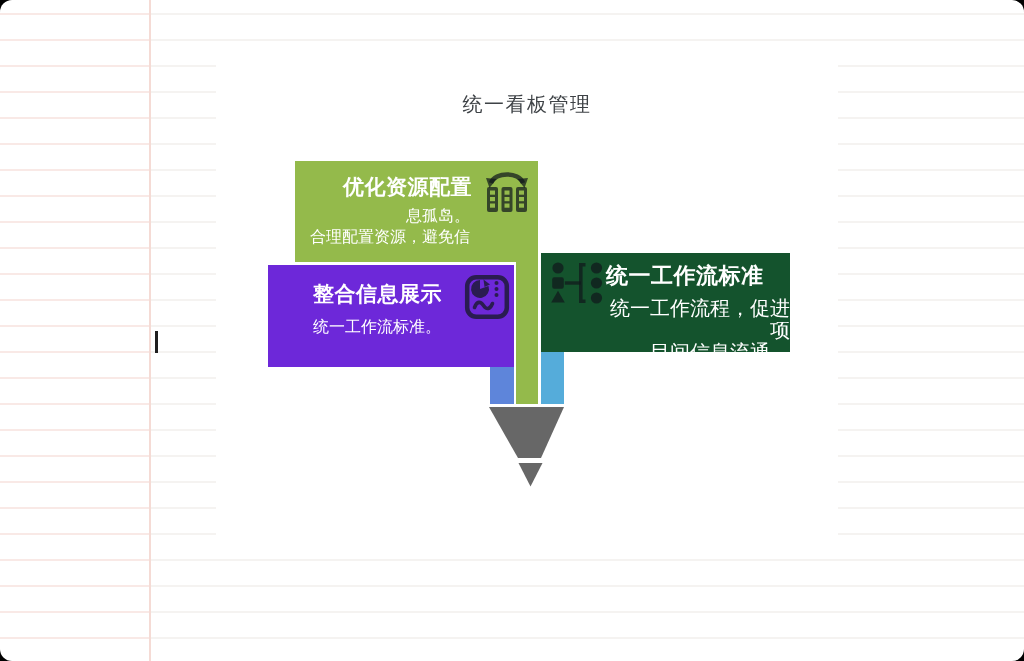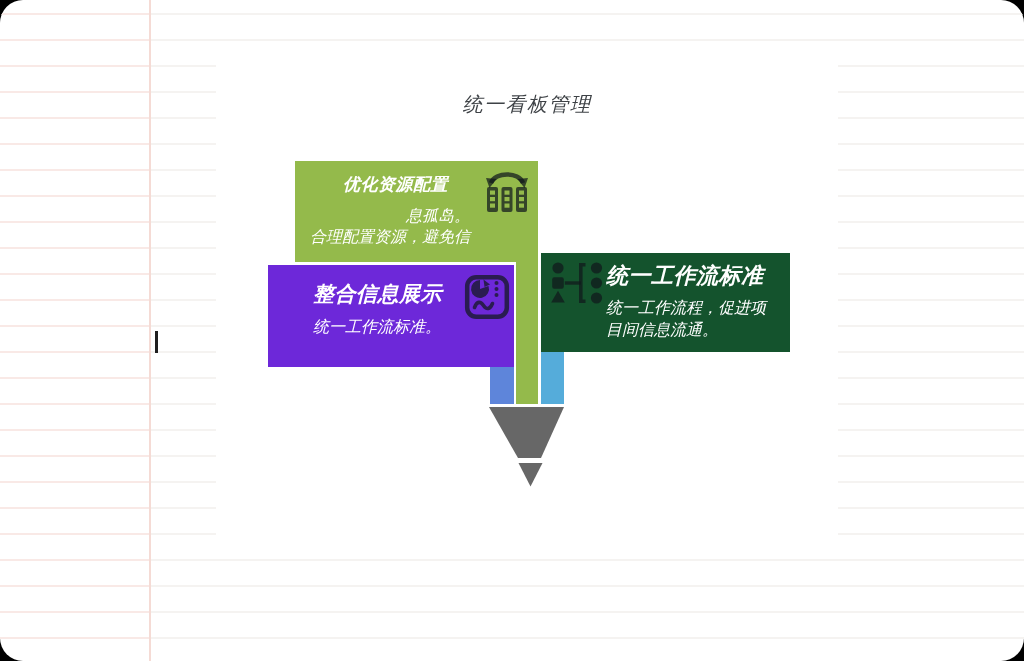--- a/index.html
+++ b/index.html
@@ -1,20 +1,19 @@
 <!DOCTYPE html>
 <html><head>
 <meta charset="utf-8">
 <style>
   html,body{margin:0;padding:0;background:#000;}
   .screen{
     position:relative;width:1024px;height:661px;background:#ffffff;
-    border-radius:23px;overflow:hidden;
+    border-radius:12px;overflow:hidden;
     font-family:"Liberation Sans","DejaVu Sans",sans-serif;
-    font-style:italic;
   }
   
   .lines-right{
     position:absolute;left:150px;right:0;top:0;bottom:0;
     background:repeating-linear-gradient(to bottom,
       transparent 0px,transparent 13.5px,
       #f5f3f1 13.5px,#f5f3f1 15px,
       transparent 15px,transparent 26px);
   }
   .lines-left{
@@ -36,27 +35,27 @@
   }
   .page-title{
     position:absolute;left:216px;top:91px;width:622px;margin:0;
     text-align:center;font-size:20px;font-weight:400;letter-spacing:1.5px;color:#3e4246;
   }
   .box{position:absolute;color:#fff;}
   .box-green{left:295px;top:161px;width:243px;height:101px;background:#94ba4b;}
   .box-blue{left:268px;top:265px;width:246px;height:102px;background:#6d28d9;}
   .box-cyan{left:541px;top:253px;width:249px;height:99px;background:#14532d;}
   .box-title{position:absolute;margin:0;font-weight:bold;white-space:nowrap;letter-spacing:0.5px;}
-  .box-green .box-title{left:48px;top:12px;font-size:17px;}
+  .box-green .box-title{left:48px;top:12px;font-size:21px;}
   .box-blue  .box-title{right:72px;top:15px;font-size:21px;}
   .box-cyan  .box-title{left:65px;top:8px;font-size:22px;}
   .box-body{position:absolute;font-size:16px;line-height:21px;}
   .box-green .box-body{right:68px;top:44px;text-align:right;}
   .box-blue  .box-body{right:73px;top:51px;text-align:right;}
-  .box-cyan  .box-body{left:65px;top:44px;text-align:left;font-size:16px;line-height:22px;}
+  .box-cyan  .box-body{left:65px;top:44px;text-align:right;font-size:20px;line-height:22px;}
   .box-icon{position:absolute;}
   .icon-green{left:189px;top:5px;}
   .icon-blue{left:196px;top:9px;}
   .icon-cyan{left:9px;top:8px;}
   
   .stem{position:absolute;}
   .stem-blue{left:490px;top:366px;width:24px;height:38px;background:#5e85da;}
   .stem-green{left:516px;top:260px;width:22px;height:144px;background:#94ba4b;}
   .stem-cyan{left:541px;top:350px;width:23px;height:54px;background:#55acda;}
   .pencil{position:absolute;left:485px;top:404px;}

